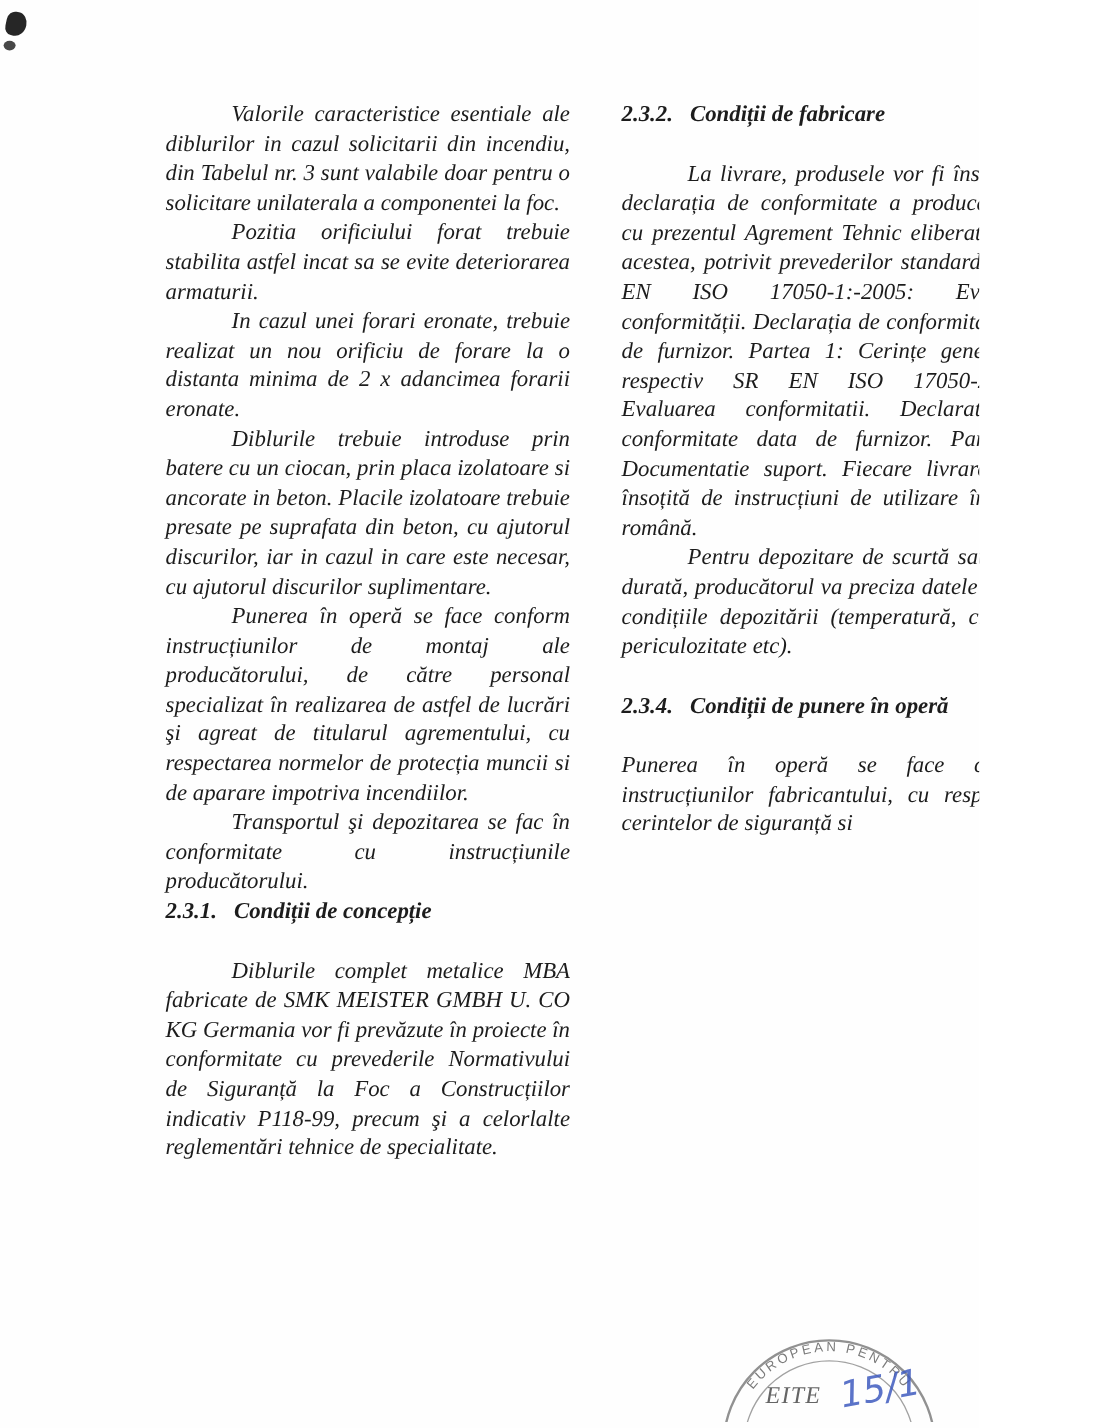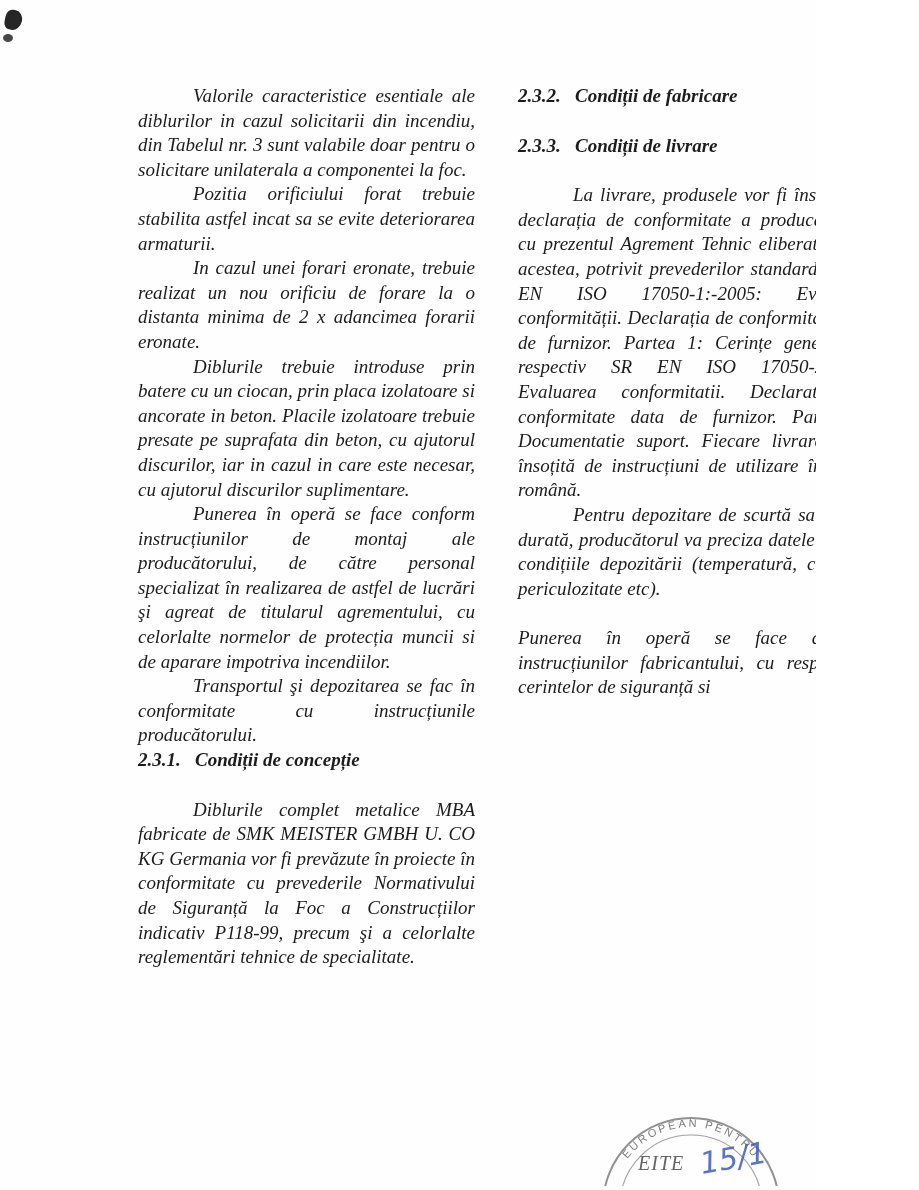--- a/index.html
+++ b/index.html
@@ -86,30 +86,30 @@
 
   <div class="artifact artifact-1"></div>
   <div class="artifact artifact-2"></div>
 
   <div class="columns">
     <div class="col col-left">
         <p class="para">Valorile caracteristice esentiale ale diblurilor in cazul solicitarii din incendiu, din Tabelul nr. 3 sunt valabile doar pentru o solicitare unilaterala a componentei la foc.</p>
         <p class="para">Pozitia orificiului forat trebuie stabilita astfel incat sa se evite deteriorarea armaturii.</p>
         <p class="para">In cazul unei forari eronate, trebuie realizat un nou orificiu de forare la o distanta minima de 2 x adancimea forarii eronate.</p>
         <p class="para">Diblurile trebuie introduse prin batere cu un ciocan, prin placa izolatoare si ancorate in beton. Placile izolatoare trebuie presate pe suprafata din beton, cu ajutorul discurilor, iar in cazul in care este necesar, cu ajutorul discurilor suplimentare.</p>
-        <p class="para">Punerea în operă se face conform instrucțiunilor de montaj ale producătorului, de către personal specializat în realizarea de astfel de lucrări şi agreat de titularul agrementului, cu celorlalte normelor de protecția muncii si de aparare impotriva incendiilor.</p>
+        <p class="para">Punerea în operă se face conform instrucțiunilor de montaj ale producătorului, de către personal specializat în realizarea de astfel de lucrări şi agreat de titularul agrementului, cu respectarea normelor de protecția muncii si de aparare impotriva incendiilor.</p>
         <p class="para">Transportul şi depozitarea se fac în conformitate cu instrucțiunile producătorului.</p>
         <div class="heading"><span class="h-num">2.3.1.</span><span class="h-text">Condiții de concepție</span></div>
         <p class="para gap-before">Diblurile complet metalice MBA fabricate de SMK MEISTER GMBH U. CO KG Germania vor fi prevăzute în proiecte în conformitate cu prevederile Normativului de Siguranță la Foc a Construcțiilor indicativ P118-99, precum şi a celorlalte reglementări tehnice de specialitate.</p>
       </div>
     <div class="col col-right">
         <div class="heading"><span class="h-num">2.3.2.</span><span class="h-text">Condiții de fabricare</span></div>
-        <div class="heading gap-before"><span class="h-num">2.3.3.</span><span class="h-text">Condiții de livrare</span></div>
         <p class="para gap-before">La livrare, produsele vor fi însoțite de declarația de conformitate a producătorului cu prezentul Agrement Tehnic eliberat pentru acestea, potrivit prevederilor standardului SR EN ISO 17050-1:-2005: Evaluarea conformității. Declarația de conformitate dată de furnizor. Partea 1: Cerințe generale şi respectiv SR EN ISO 17050-2:2005: Evaluarea conformitatii. Declaratia de conformitate data de furnizor. Partea 2: Documentatie suport. Fiecare livrare va fi însoțită de instrucțiuni de utilizare în limba română.</p>
         <p class="para">Pentru depozitare de scurtă sau lungă durată, producătorul va preciza datele privind condițiile depozitării (temperatură, clasă de periculozitate etc).</p>
+        <div class="heading gap-before"><span class="h-num">2.3.4.</span><span class="h-text">Condiții de punere în operă</span></div>
         <p class="para noindent gap-before">Punerea în operă se face conform instrucțiunilor fabricantului, cu respectarea cerintelor de siguranță si</p>
       </div>
   </div>
 
   <div class="stamp">
     <svg width="210" height="84" viewBox="0 0 210 84">
       <g opacity="0.8">
         <circle cx="105" cy="104" r="88" class="ring-outer"></circle>
         <circle cx="105" cy="104" r="71" class="ring-inner"></circle>
         <path id="stamp-arc" d="M 26 104 A 79 79 0 0 1 184 104" fill="none"></path>

